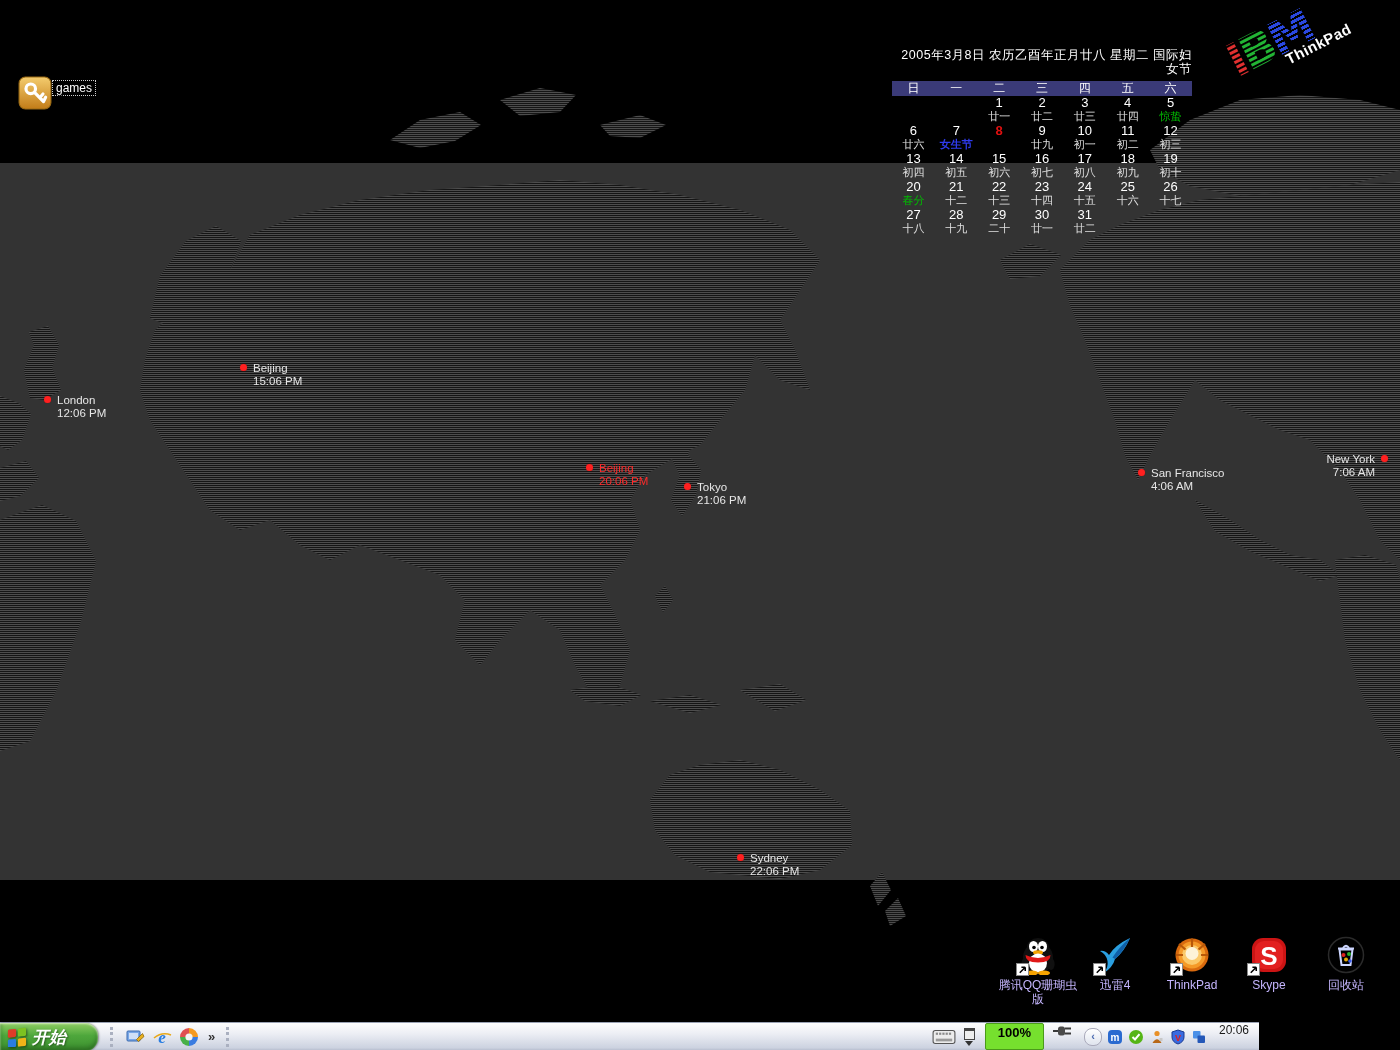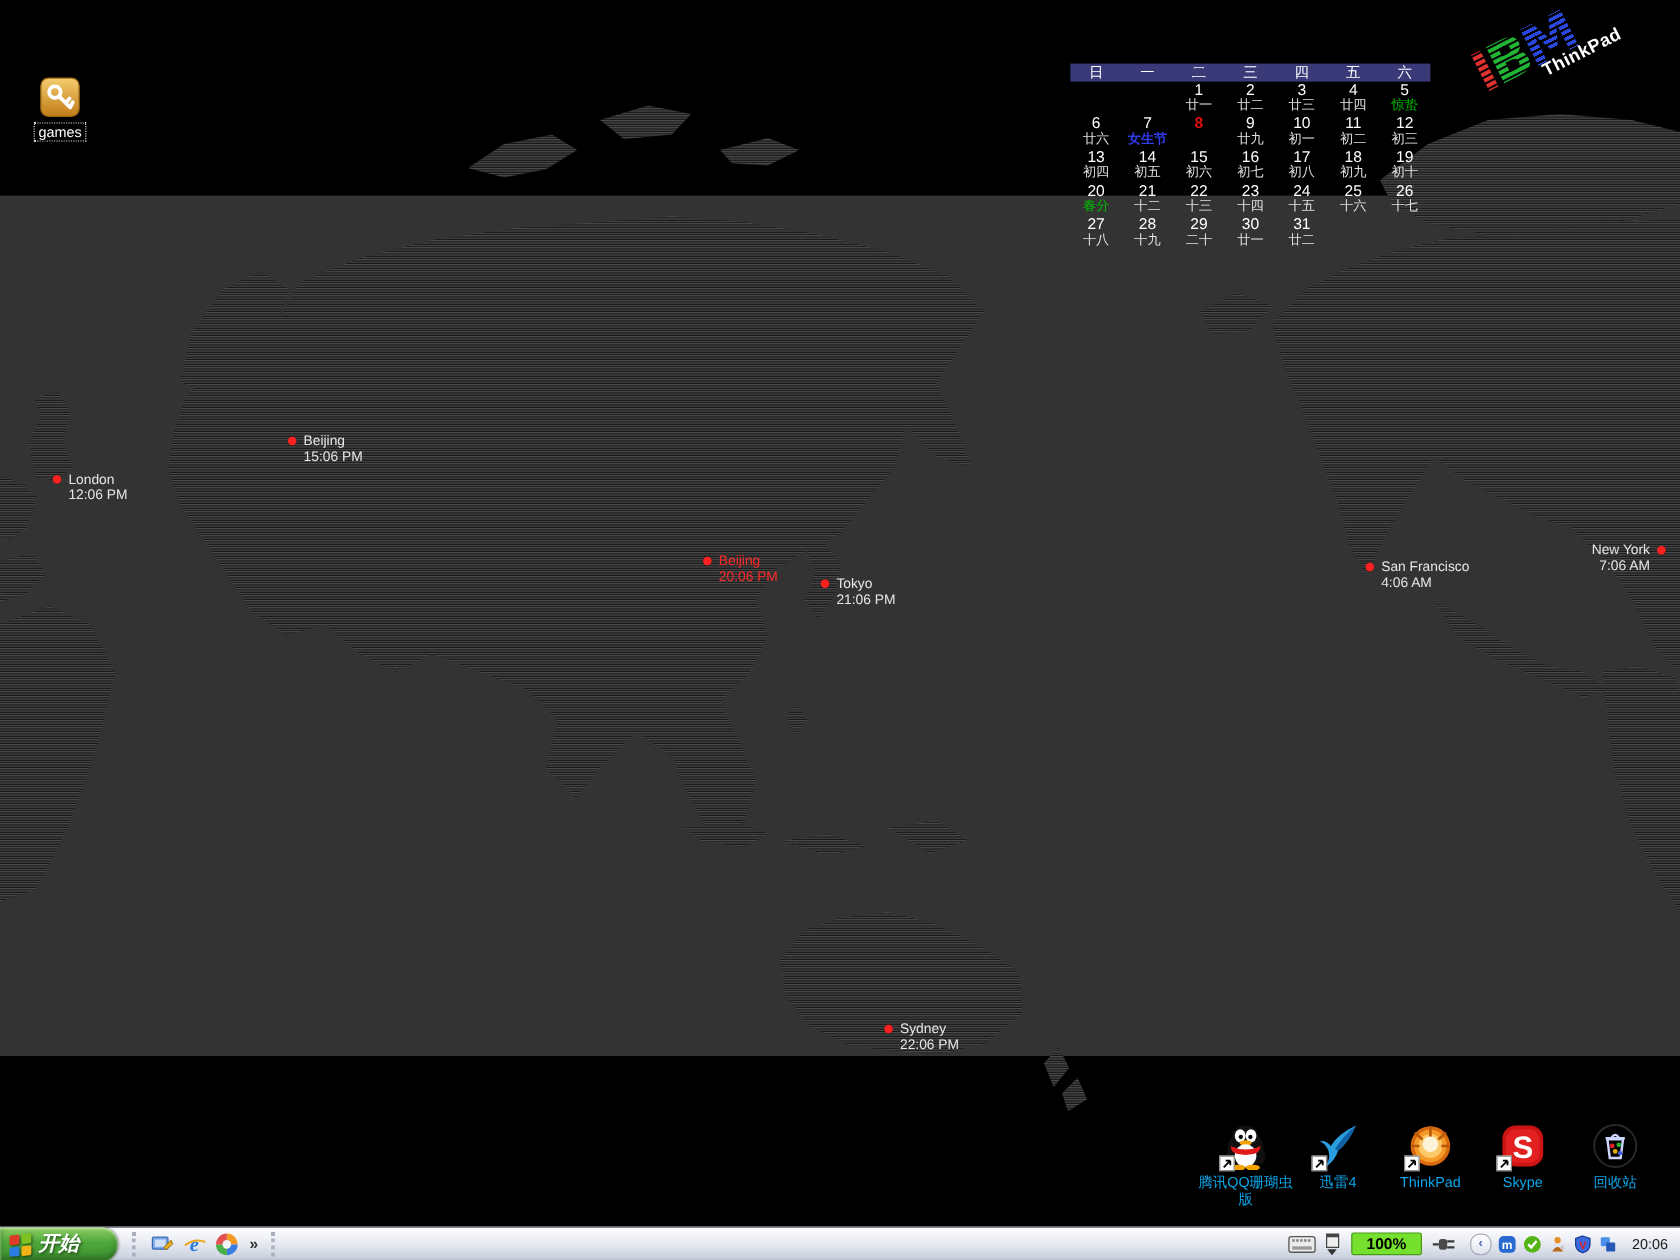--- a/index.html
+++ b/index.html
@@ -36,41 +36,41 @@
   }
   .thinkpad{color:#fff;font-weight:bold;font-size:15px;letter-spacing:.5px;margin:-6px 0 0 52px;}
 
   
   .dicon{position:absolute;width:96px;display:flex;flex-direction:column;align-items:center;cursor:default;}
   .dicon .art{position:relative;width:40px;height:40px;}
   .dicon .art svg{width:40px;height:40px;}
   .short-arrow{position:absolute;left:-2px;bottom:-1px;width:11px;height:11px;background:#fff;
     border:1px solid #888;display:flex;align-items:center;justify-content:center;}
   .short-arrow svg{width:8px;height:8px;}
-  .dlabel{margin-top:3px;color:#0ea5e9;font-size:12px;line-height:14px;text-align:center;
+  .dlabel{margin-top:3px;color:#c4b5fd;font-size:12px;line-height:14px;text-align:center;
     max-width:88px;text-shadow:1px 1px 1px #000;}
-  .games-icon{position:absolute;left:18px;top:64px;width:64px;display:flex;flex-direction:column;align-items:center;}
+  .games-icon{position:absolute;left:18px;top:76px;width:64px;display:flex;flex-direction:row;align-items:flex-start;}
   .games-icon .art{width:34px;height:34px;}
   .games-icon .art svg{width:34px;height:34px;}
   .games-label{margin-top:4px;color:#fff;font-size:12px;padding:0 3px;border:1px dotted #cfcfcf;
     text-shadow:1px 1px 1px #000;}
 
   
   .city{position:absolute;display:flex;align-items:flex-start;}
   .city .dot{width:7px;height:7px;border-radius:50%;background:#ff2020;box-shadow:0 0 1px #801010;margin-top:2px;flex:none;}
   .city .txt{margin-left:6px;font-size:11.5px;line-height:12px;color:#e6e6e6;white-space:nowrap;}
   .city.right{flex-direction:row-reverse;}
   .city.right .txt{margin-left:0;margin-right:6px;text-align:right;}
   .city.hl .txt{color:#ff2a2a;}
   .city .t2{margin-top:1px;}
 
   
-  .taskbar{position:absolute;left:0;bottom:0;width:1400px;height:28px;
+  .taskbar{position:absolute;left:0;bottom:0;width:1259px;height:28px;
     background:linear-gradient(#fdfdfd,#eceef4 40%,#ccd2e0 92%,#b9c0d0);
-    display:flex;align-items:center;border-top:1px solid #9aa2b4;box-sizing:border-box;}
+    display:flex;border-top:1px solid #9aa2b4;box-sizing:border-box;}
   .start-btn{height:28px;width:98px;flex:none;display:flex;align-items:center;gap:5px;padding-left:7px;box-sizing:border-box;
     background:linear-gradient(#8fce62,#4ea73c 45%,#3c8f2f);
     border-radius:0 13px 13px 0;box-shadow:inset 0 1px 2px #d8f0c0, inset 0 -3px 5px #2a6b20, 1px 0 2px rgba(0,0,0,.4);
     cursor:pointer;}
   .start-btn svg{width:20px;height:20px;filter:drop-shadow(1px 1px 1px rgba(0,0,0,.5));}
   .start-label{color:#fff;font-size:17px;font-weight:bold;font-style:italic;text-shadow:1px 1px 2px #2a5a20;}
   .ql{display:flex;align-items:center;gap:7px;margin-left:10px;}
   .handle{width:3px;height:20px;border-left:3px dotted #aab0c0;margin:0 2px;}
   .ql-icon{width:20px;height:20px;cursor:pointer;}
   .ql-icon svg{width:20px;height:20px;}
@@ -139,20 +139,21 @@
 
     <path d="M1150,150 L1190,120 L1240,100 L1300,95 L1360,100 L1400,110 L1400,170 L1350,185 L1300,190 L1240,196 L1190,186 L1160,170 Z"></path>
 
     <path d="M1195,500 L1230,520 L1260,540 L1290,555 L1320,560 L1340,575 L1320,581 L1285,566 L1250,551 L1215,531 Z"></path>
 
     <path d="M1335,560 L1365,555 L1396,565 L1400,580 L1400,760 L1380,730 L1360,690 L1345,640 Z"></path>
   </g>
 </svg>
 
 <div class="calendar">
+  <div class="cal-title">2005年3月8日 农历乙酉年正月廿八 星期二 国际妇女节</div>
   <div class="cal-head" style="background: rgb(58, 58, 120);">
       <div>日</div>
       <div>一</div>
       <div>二</div>
       <div>三</div>
       <div>四</div>
       <div>五</div>
       <div>六</div>
     </div>
   <div class="cal-grid">

